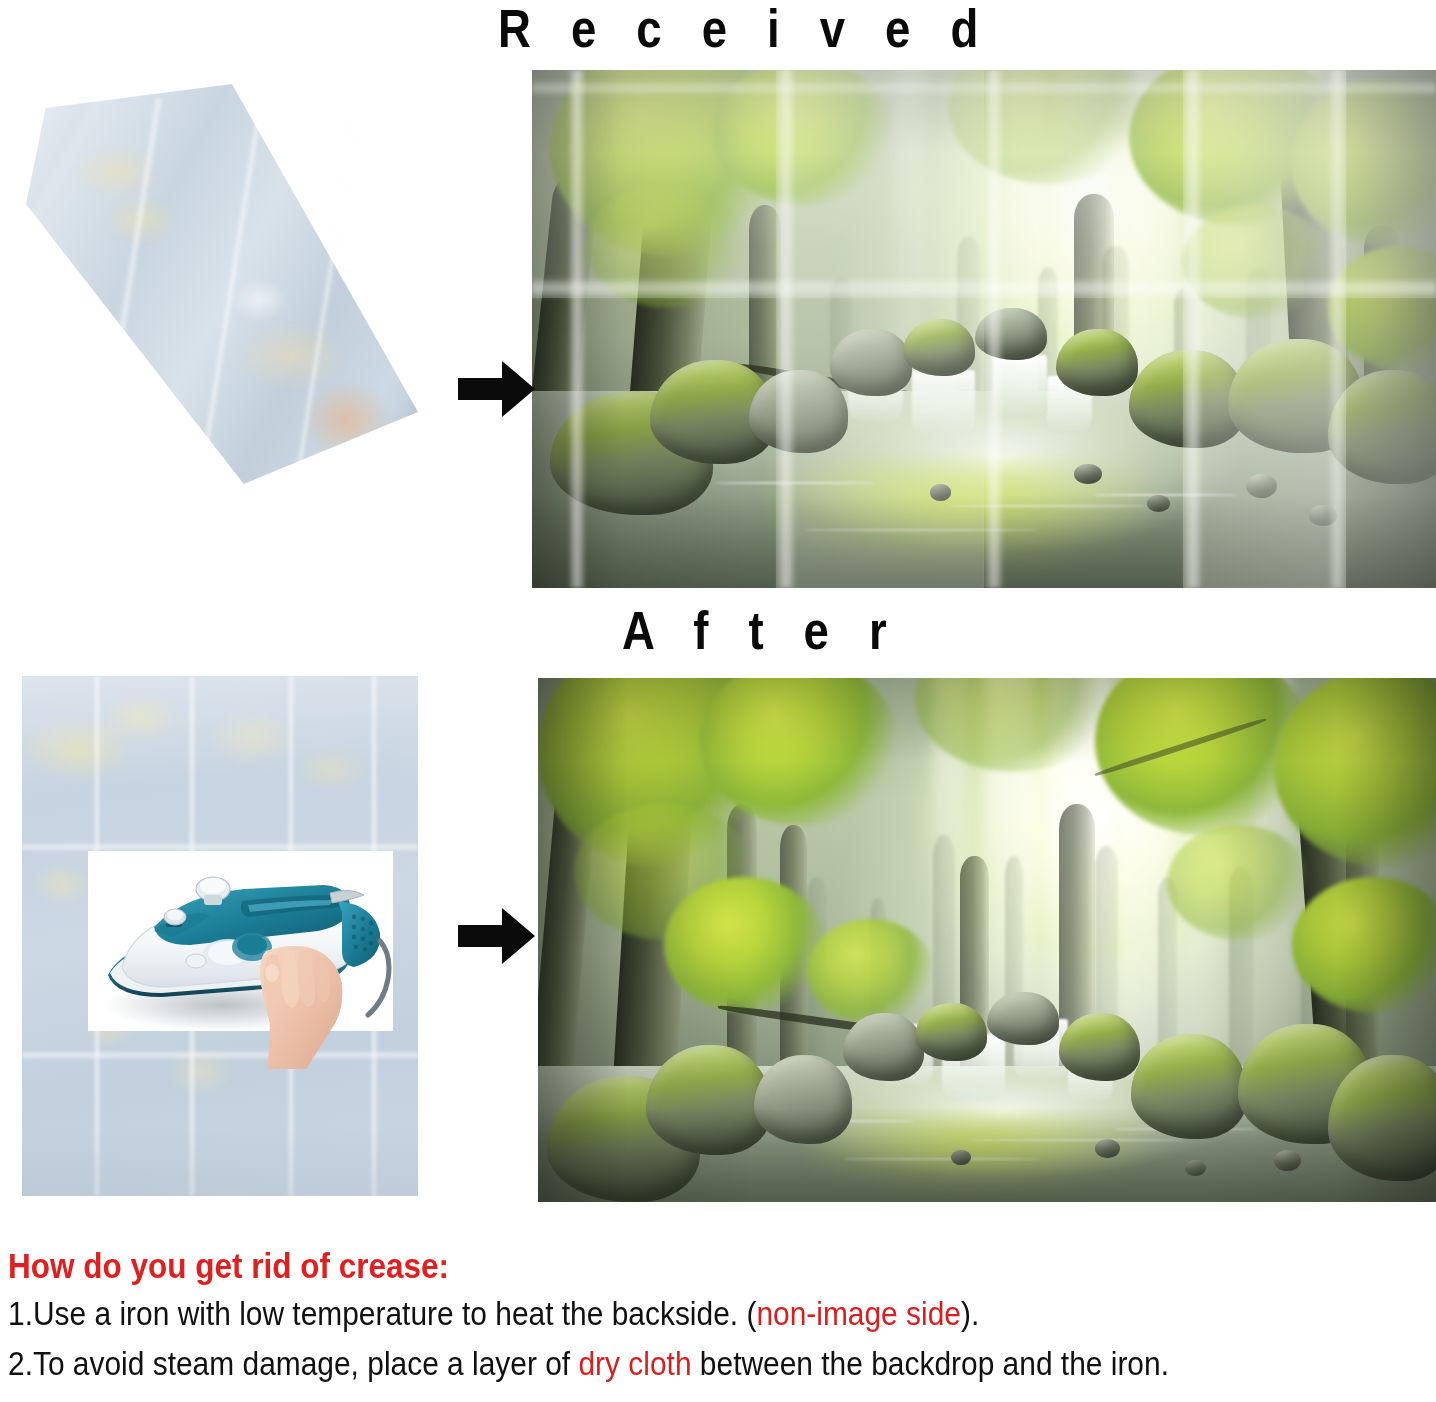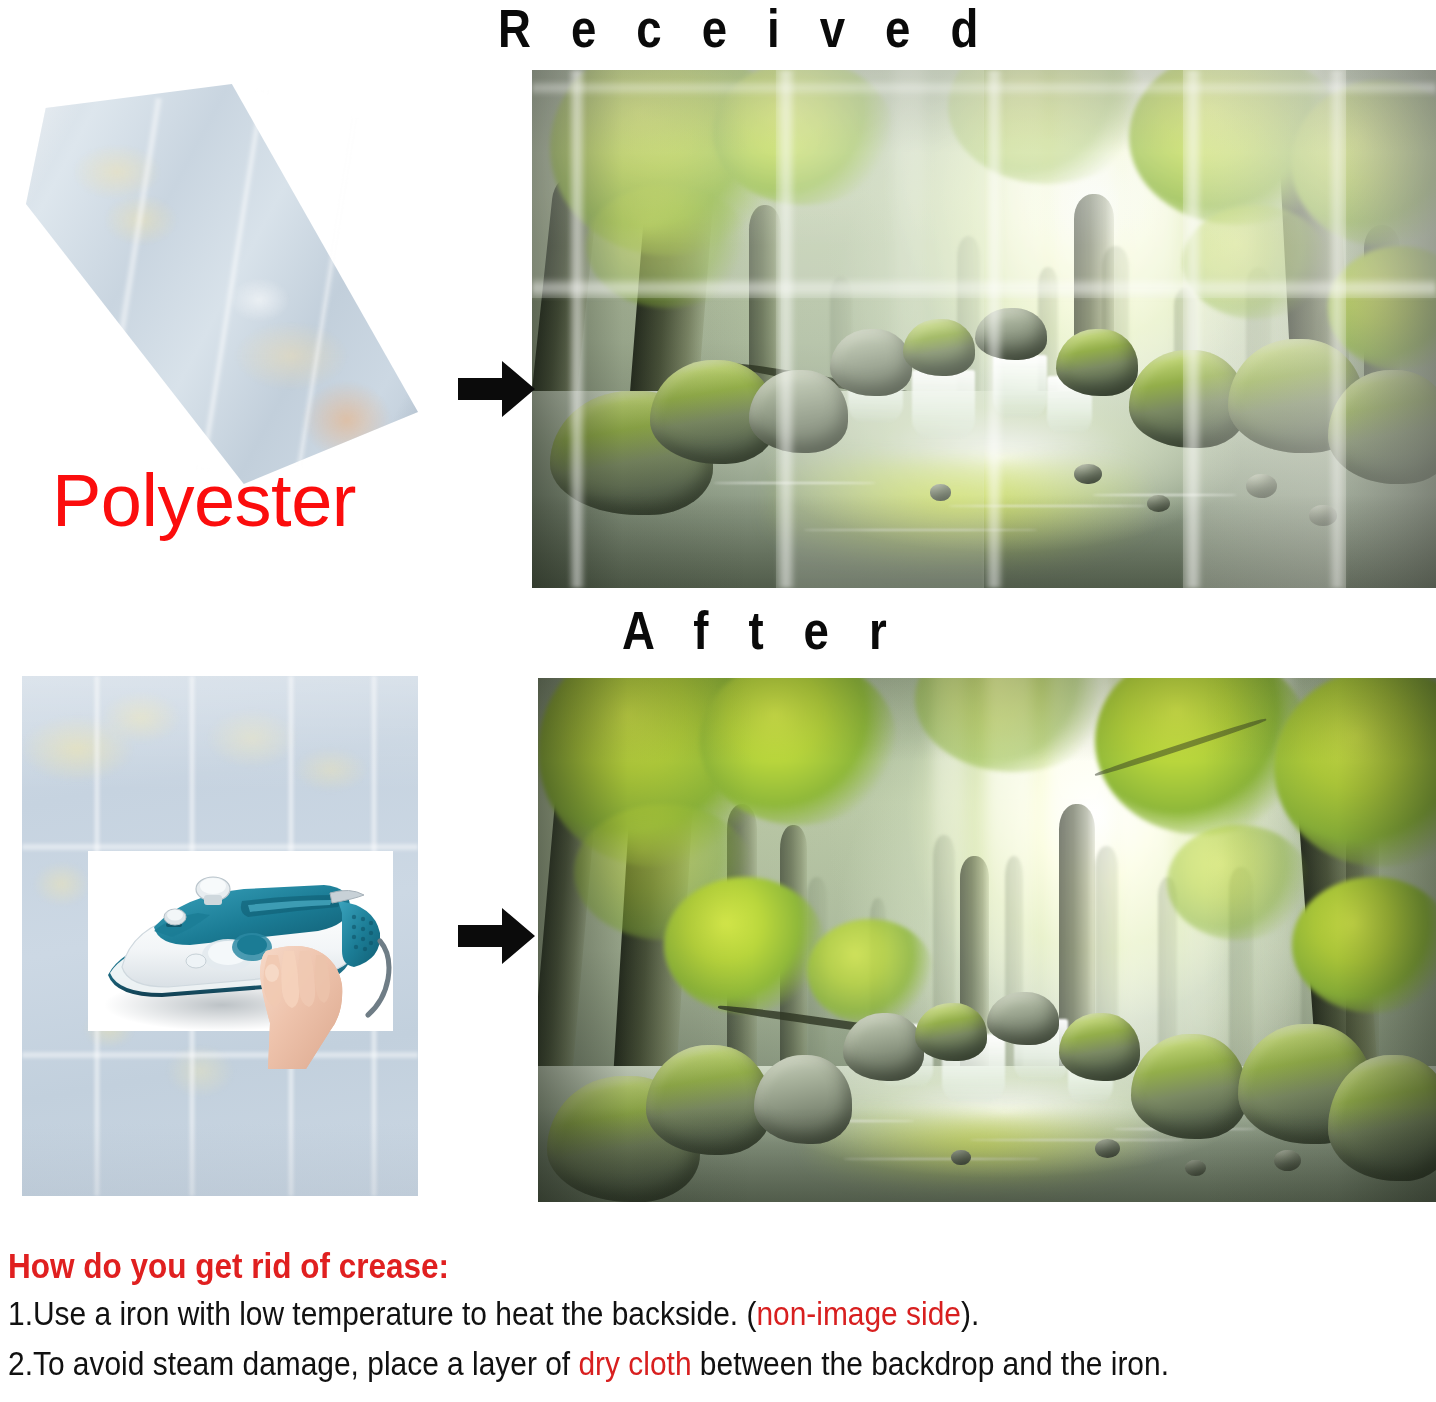--- a/index.html
+++ b/index.html
@@ -200,21 +200,20 @@
 
   <div id="fabric-roll">
     <div class="roll-body"></div>
     <div class="roll-texture"></div>
     <div class="roll-fold" style="left:26%;top:3%;width:10px;height:92%;transform:rotate(9deg);"></div>
     <div class="roll-fold" style="left:52%;top:1%;width:9px;height:96%;transform:rotate(9deg);"></div>
     <div class="roll-fold" style="left:76%;top:8%;width:8px;height:88%;transform:rotate(9deg);"></div>
     <div class="roll-edge"></div>
   </div>
 
-  <div id="polyester-label">Polyester</div>
 
   <div class="arrow-icon" id="arrow-top">
     <svg width="78" height="62" viewBox="0 0 78 62" aria-hidden="true">
       <polygon points="0,20 44,20 44,3 77,31 44,59 44,42 0,42" fill="#0b0b0b"></polygon>
     </svg>
   </div>
 
   <div class="photo" id="photo-received" style="left:532px; top:70px; width:904px; height:518px;">
     <div class="forest">
       <div class="sky"></div>

